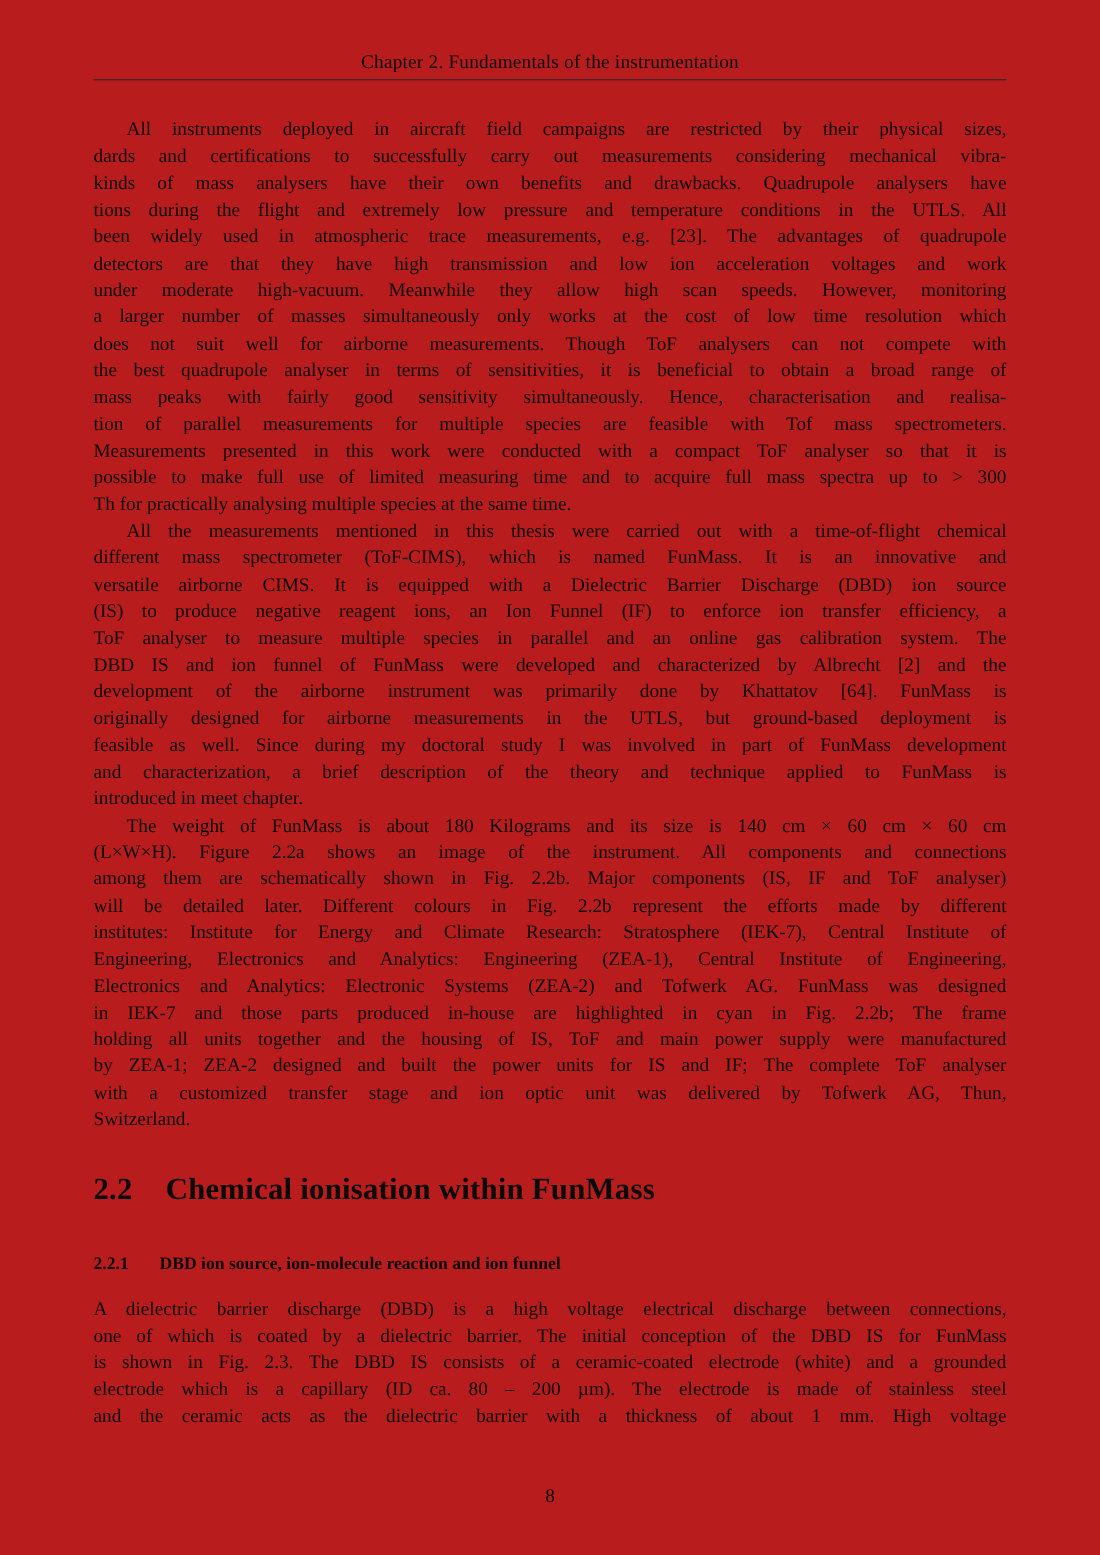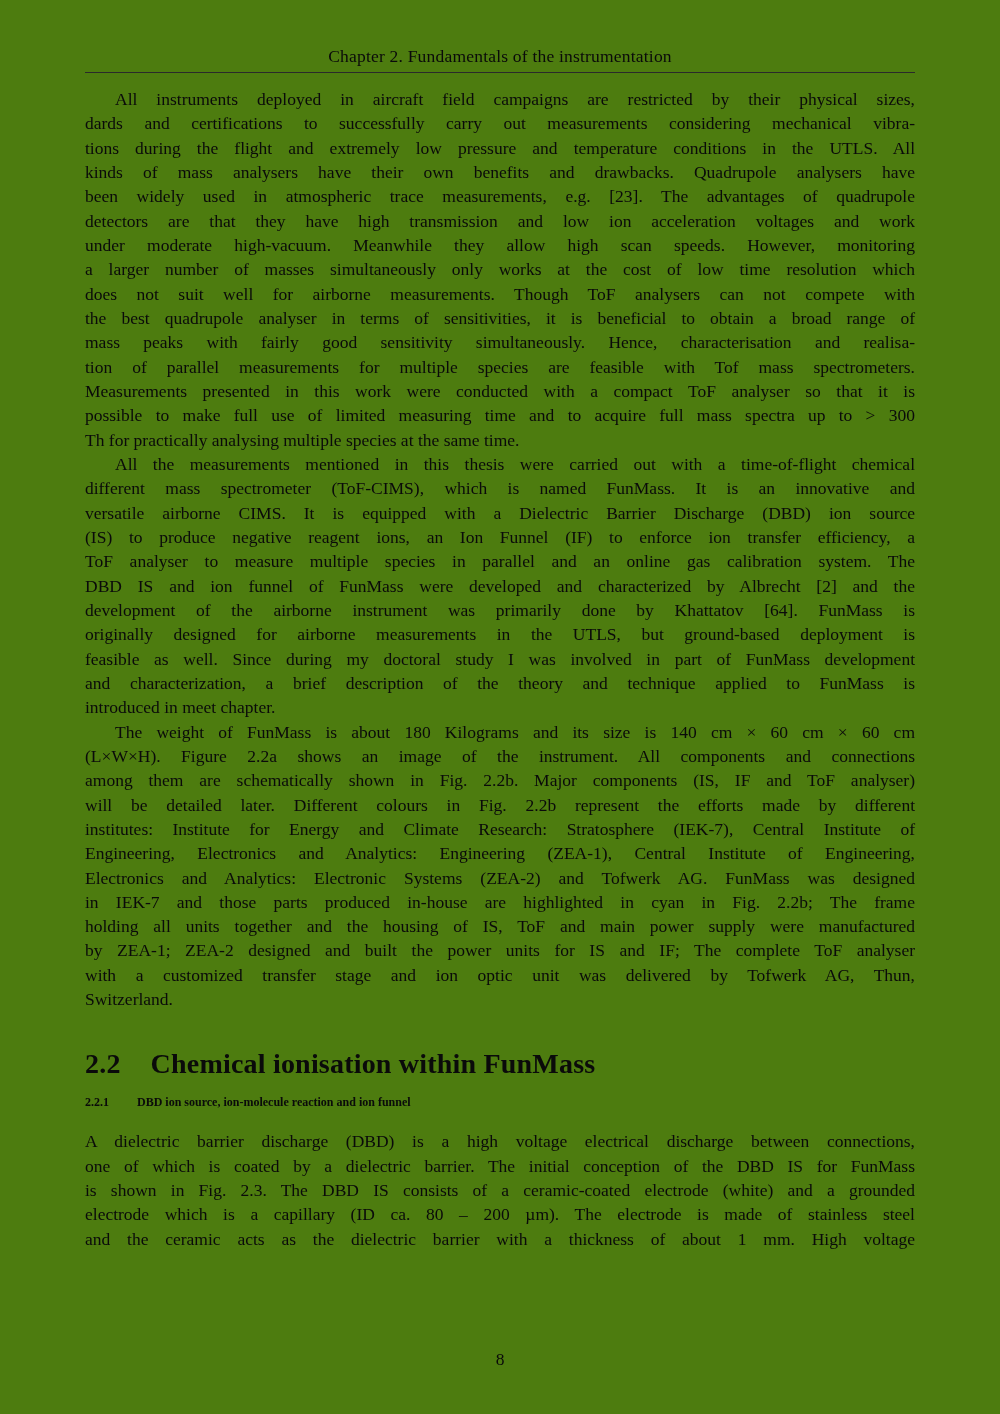--- a/index.html
+++ b/index.html
@@ -5,64 +5,64 @@
   html, body { margin: 0; padding: 0; }
   body {
     width: 1000px; height: 1414px;
     background: #f2f2f2;
     font-family: "Liberation Serif", "DejaVu Serif", serif;
     color: #0a0a0a;
   }
   .page {
     position: relative;
     width: 1000px; height: 1414px;
-    background: #4d7c0f;
+    background: #b91c1c;
     overflow: hidden;
   }
   .running-head {
     position: absolute;
     top: 46px; left: 85px; width: 830px;
     text-align: center;
     font-size: 17.5px;
     letter-spacing: 0.2px;
   }
   .head-rule {
     position: absolute;
     top: 72px; left: 85px; width: 830px;
     border: 0;
     border-top: 1.6px solid #2a2a2a;
     margin: 0;
   }
   .content {
     position: absolute;
-    top: 87px; left: 85px; width: 830px;
+    top: 105px; left: 85px; width: 830px;
   }
   .para { margin: 0; }
   .line {
     font-size: 17.5px;
     line-height: 24.33px;
     text-align: justify;
     text-align-last: justify;
     white-space: nowrap; 
   }
   .line { white-space: normal; }
   .line.last { text-align-last: left; }
   .line.indent { text-indent: 30px; }
   .h-sec {
     margin-top: 36px;
-    margin-bottom: 8px;
+    margin-bottom: 38px;
     font-size: 28px;
     line-height: 34px;
     font-weight: bold;
     letter-spacing: 0.2px;
   }
   .h-sec .h-num { margin-right: 30px; }
   .h-sub {
     margin-bottom: 14px;
-    font-size: 12px;
+    font-size: 16px;
     line-height: 26px;
     font-weight: bold;
   }
   .h-sub .h-num { margin-right: 28px; }
   .footer {
     position: absolute;
     top: 1349px; left: 0; width: 1000px;
     text-align: center;
     font-size: 17.5px;
   }
@@ -75,22 +75,22 @@
   <div class="running-head">
     <span>Chapter 2.  Fundamentals of the instrumentation</span>
   </div>
 
   <hr class="head-rule">
 
   <div class="content">
       <div class="para">
         <div class="line indent">All instruments deployed in aircraft field campaigns are restricted by their physical sizes,</div>
         <div class="line">dards and certifications to successfully carry out measurements considering mechanical vibra-</div>
+        <div class="line">kinds of mass analysers have their own benefits and drawbacks. Quadrupole analysers have</div>
         <div class="line">tions during the flight and extremely low pressure and temperature conditions in the UTLS. All</div>
-        <div class="line">kinds of mass analysers have their own benefits and drawbacks. Quadrupole analysers have</div>
         <div class="line">been widely used in atmospheric trace measurements, e.g. [23]. The advantages of quadrupole</div>
         <div class="line">detectors are that they have high transmission and low ion acceleration voltages and work</div>
         <div class="line">under moderate high-vacuum. Meanwhile they allow high scan speeds. However, monitoring</div>
         <div class="line">a larger number of masses simultaneously only works at the cost of low time resolution which</div>
         <div class="line">does not suit well for airborne measurements. Though ToF analysers can not compete with</div>
         <div class="line">the best quadrupole analyser in terms of sensitivities, it is beneficial to obtain a broad range of</div>
         <div class="line">mass peaks with fairly good sensitivity simultaneously. Hence, characterisation and realisa-</div>
         <div class="line">tion of parallel measurements for multiple species are feasible with Tof mass spectrometers.</div>
         <div class="line">Measurements presented in this work were conducted with a compact ToF analyser so that it is</div>
         <div class="line">possible to make full use of limited measuring time and to acquire full mass spectra up to &gt; 300</div>

